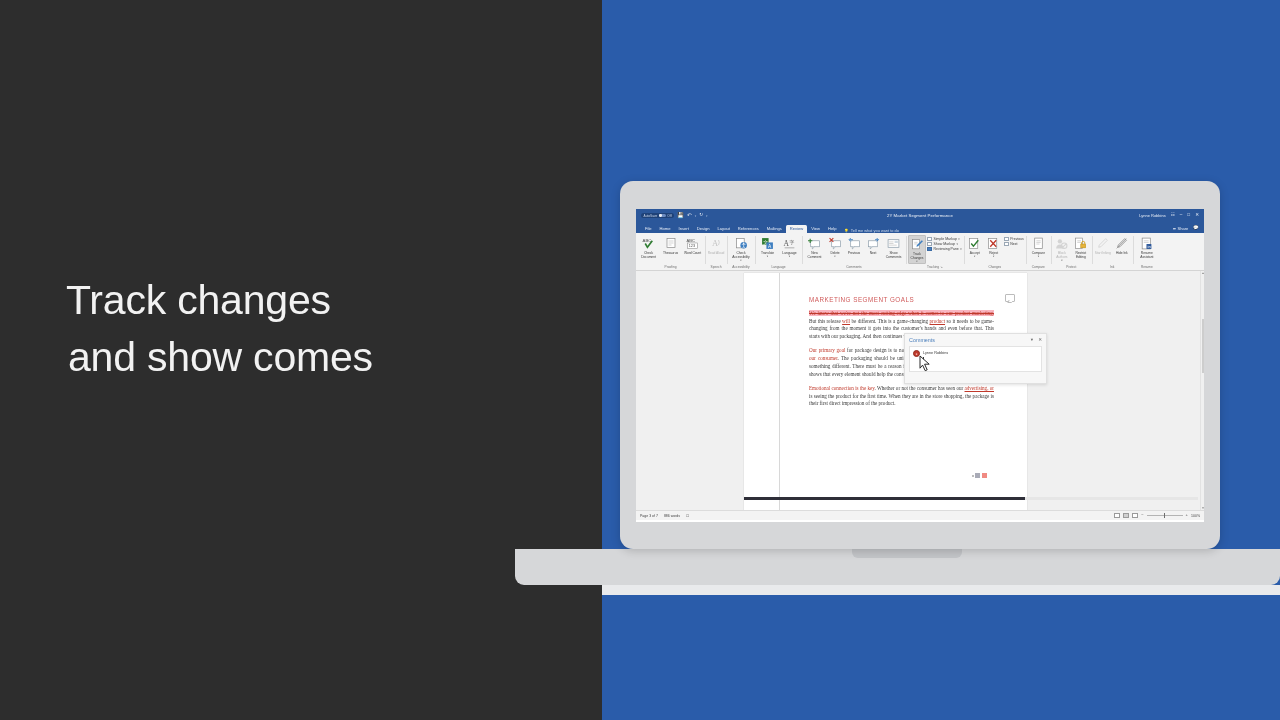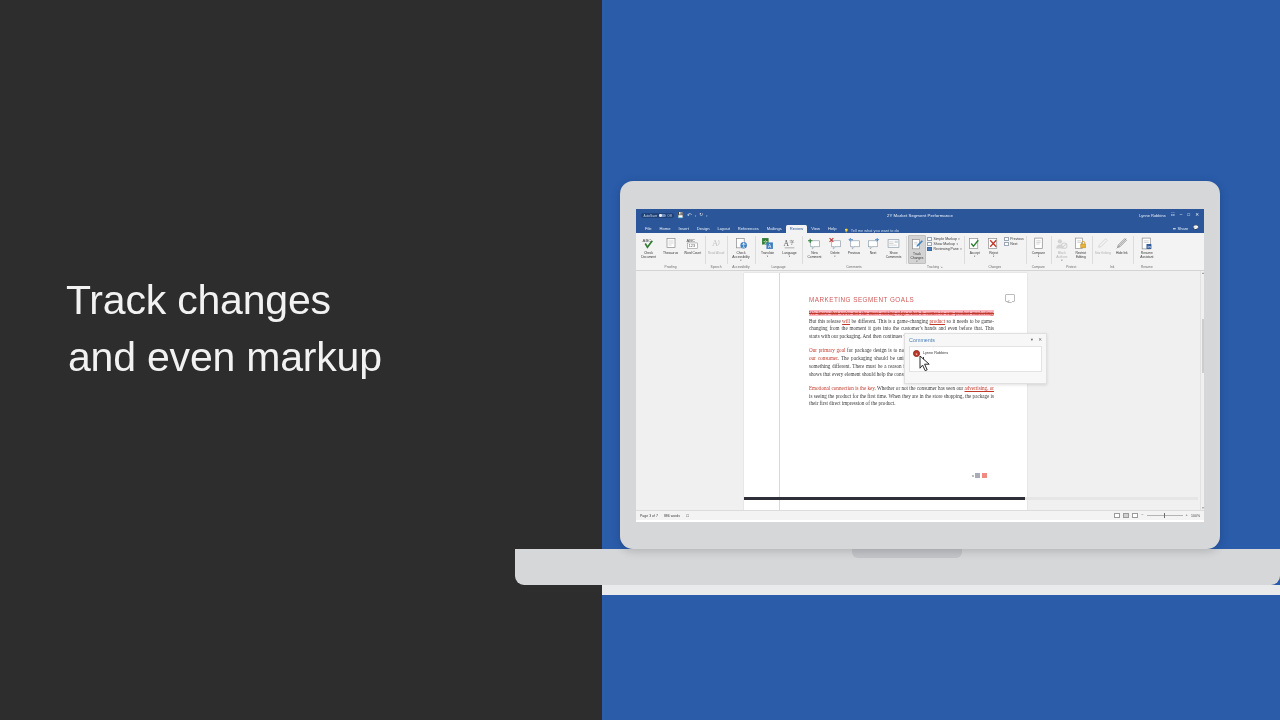--- a/index.html
+++ b/index.html
@@ -294,21 +294,21 @@
   }
 </style>
 </head>
 <body>
 
 <div id="bg-left"></div>
 <div id="bg-right"></div>
 
 <div id="headline">
   <span class="ln">Track changes</span>
-  <span class="ln ln2">and even markup</span>
+  <span class="ln ln2">and show comes</span>
 </div>
 
 <div id="laptop-foot"></div>
 <div id="laptop-base"></div>
 <div id="laptop-notch"></div>
 
 <div id="laptop">
   <div id="laptop-screen">
 
     <div id="word">

